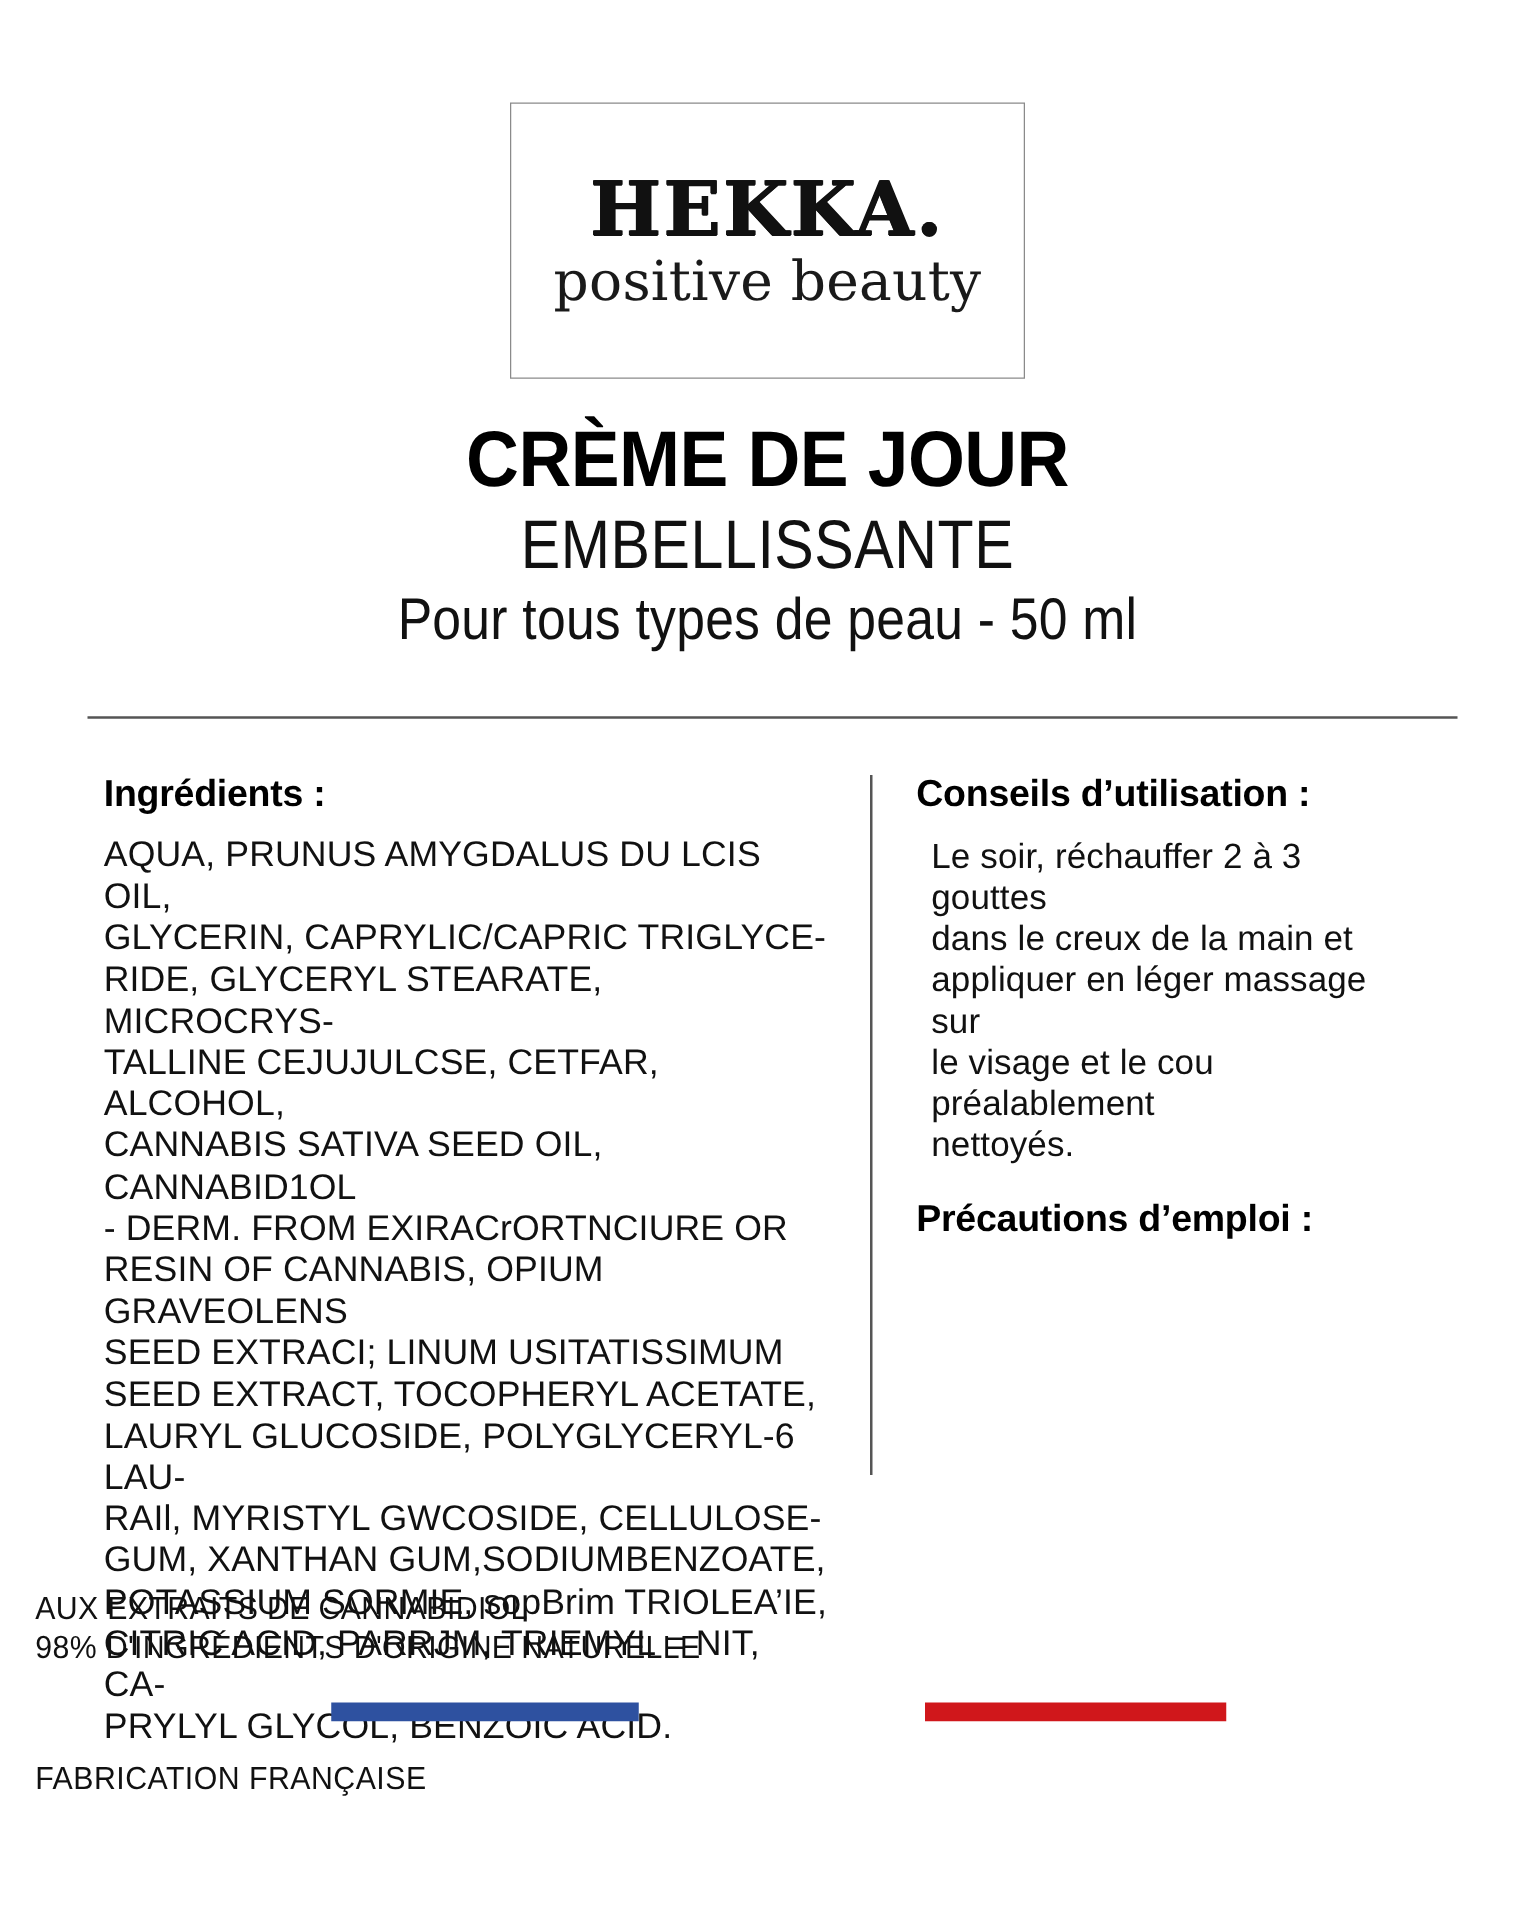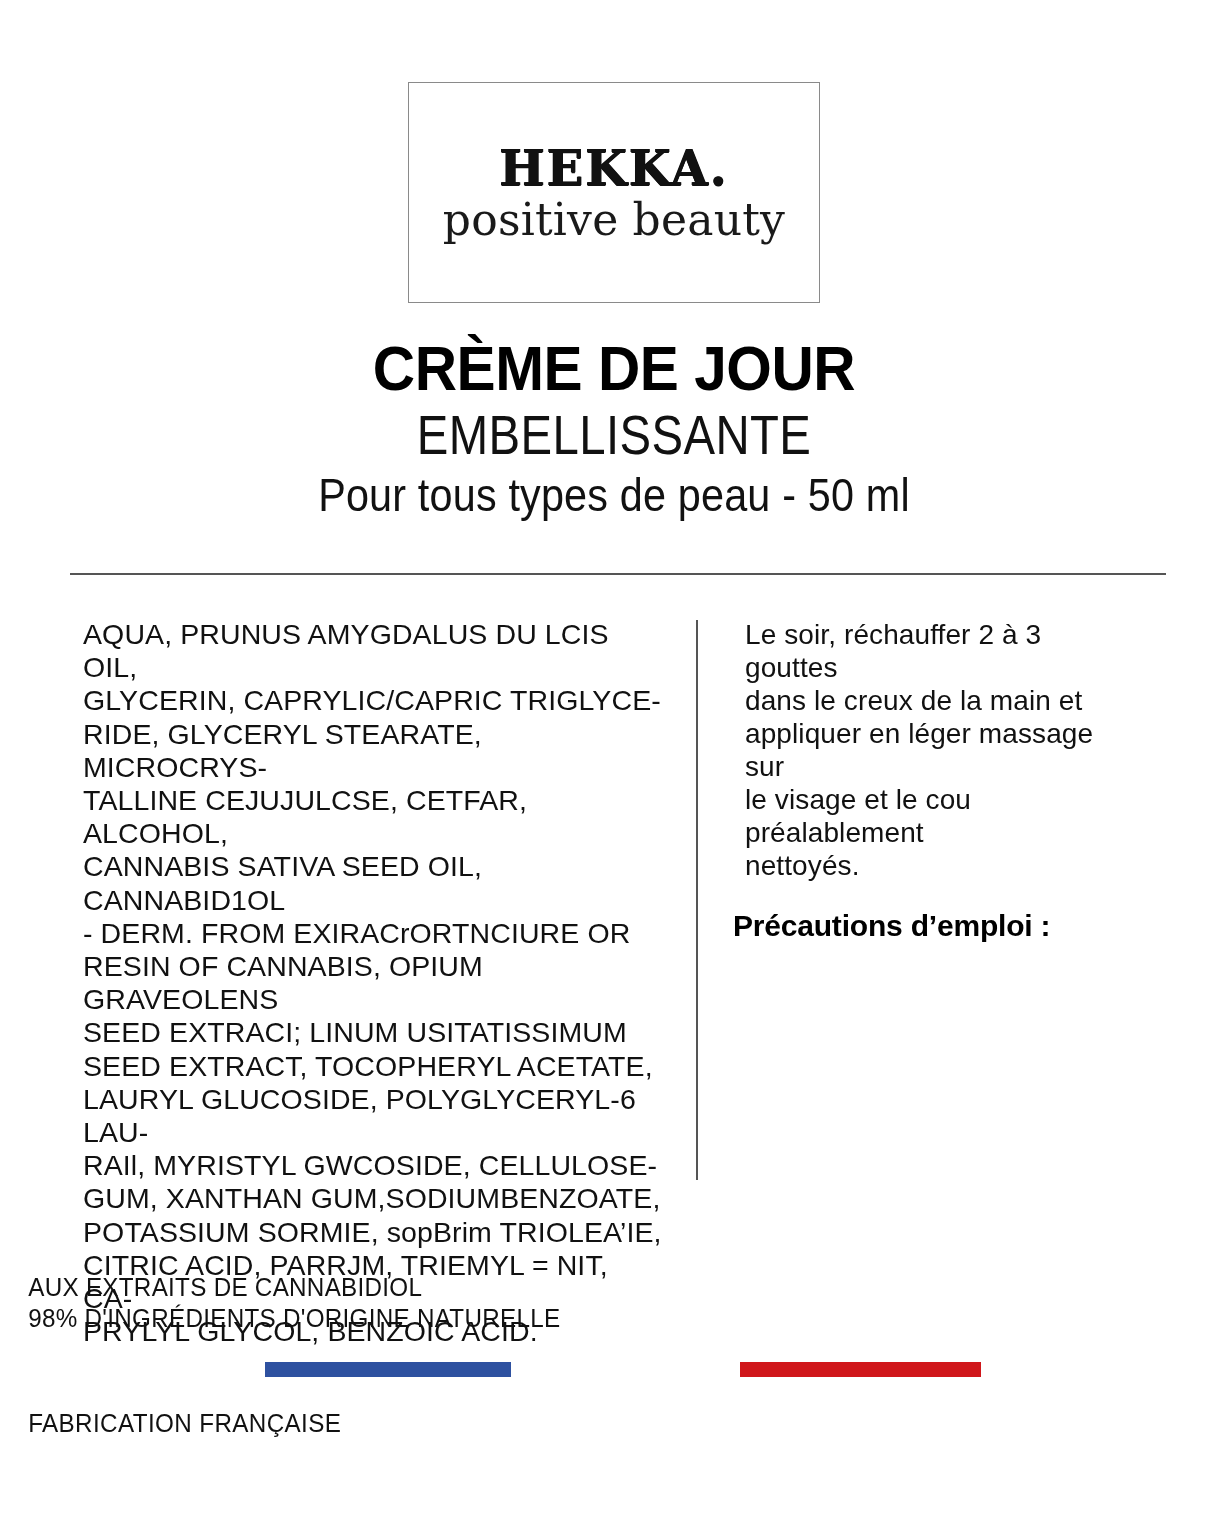--- a/index.html
+++ b/index.html
@@ -35,21 +35,21 @@
     box-sizing: border-box;
     display: flex;
     flex-direction: column;
     align-items: center;
     justify-content: center;
     background: #fff;
   }
   .logo-wordmark {
     font-family: "DejaVu Serif", serif;
     font-weight: 700;
-    font-size: 48px;
+    font-size: 60px;
     letter-spacing: 2px;
     line-height: 1;
     color: #111;
     margin-bottom: 6px;
     text-shadow: 0.6px 0 0 #111, -0.6px 0 0 #111, 0 0.5px 0 #111;
   }
   .logo-tagline {
     font-family: "DejaVu Serif", serif;
     font-weight: 400;
     font-size: 44px;
@@ -225,38 +225,40 @@
   <div class="titles">
     <div class="title-main">CRÈME DE JOUR</div>
     <div class="title-sub">EMBELLISSANTE</div>
     <div class="title-desc">Pour tous types de peau - 50 ml</div>
   </div>
 
   <div class="hr-main" style="background: rgb(85, 85, 85);"></div>
   <div class="vr-col" style="background: rgb(85, 85, 85);"></div>
 
   <div class="col-left">
+    <div class="sec-heading">Ingrédients :</div>
     <div class="body-text ingredients-text">AQUA, PRUNUS AMYGDALUS DU LCIS OIL,
 GLYCERIN, CAPRYLIC/CAPRIC TRIGLYCE-
 RIDE, GLYCERYL STEARATE, MICROCRYS-
 TALLINE CEJUJULCSE, CETFAR, ALCOHOL,
 CANNABIS SATIVA SEED OIL, CANNABID1OL
 - DERM. FROM EXIRACrORTNCIURE OR
 RESIN OF CANNABIS, OPIUM GRAVEOLENS
 SEED EXTRACI; LINUM USITATISSIMUM
 SEED EXTRACT, TOCOPHERYL ACETATE,
 LAURYL GLUCOSIDE, POLYGLYCERYL-6 LAU-
 RAIl, MYRISTYL GWCOSIDE, CELLULOSE-
 GUM, XANTHAN GUM,SODIUMBENZOATE,
 POTASSIUM SORMIE, sopBrim TRIOLEA’IE,
 CITRIC ACID, PARRJM, TRIEMYL = NIT, CA-
 PRYLYL GLYCOL, BENZOIC ACID.</div>
   </div>
 
   <div class="col-right">
+    <div class="sec-heading">Conseils d’utilisation :</div>
     <div class="body-text usage-text">Le soir, réchauffer 2 à 3 gouttes
 dans le creux de la main et
 appliquer en léger massage sur
 le visage et le cou préalablement
 nettoyés.</div>
     <div class="sec-heading second">Précautions d’emploi :</div>
   </div>
 
   <div class="footer">
     <div class="footer-claims">AUX EXTRAITS DE CANNABIDIOL

